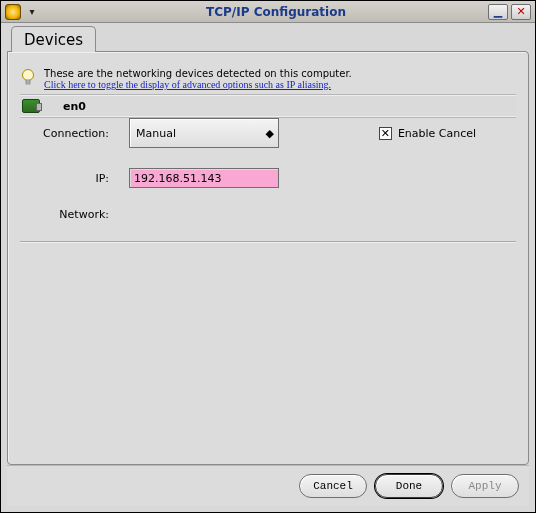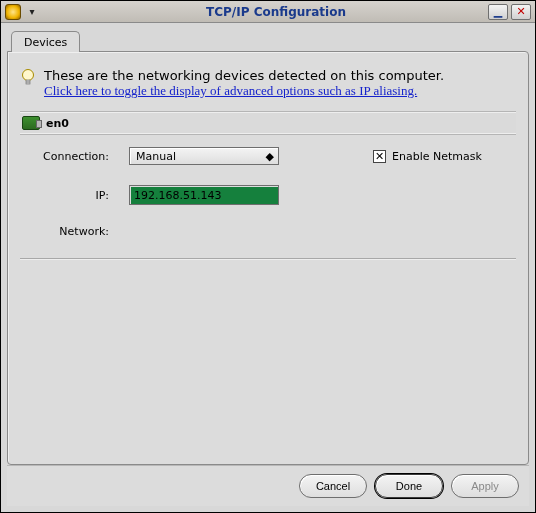--- a/index.html
+++ b/index.html
@@ -80,21 +80,21 @@
     padding-left: 4px;
   }
   .tab {
     padding: 4px 12px 3px 12px;
     border: 1px solid #8a8a8a;
     border-bottom: none;
     border-radius: 5px 5px 0 0;
     background: #d8d8d8;
     color: #7a7a7a;
     margin-right: 0px;
-    font-size: 11px;
+    font-size: 15px;
     position: relative;
     top: 1px;
   }
   .tab.active {
     background: #dcdcdc;
     color: #000;
     z-index: 2;
     top: 1px;
   }
   .tabpanel {
@@ -104,42 +104,41 @@
     border-radius: 0 4px 4px 4px;
     padding: 10px 12px;
     display: flex;
     flex-direction: column;
     box-shadow: inset 1px 1px 0 #efefef;
   }
   .info-row {
     display: flex;
     gap: 8px;
     align-items: flex-start;
-    margin: 6px 0 12px 0;
-    font-size: 13px;
+    margin: 6px 0 4px 0;
+    font-size: 10px;
     color: #000;
   }
   .bulb {
     width: 16px; height: 20px;
     flex: none;
   }
   .bulb svg { width: 16px; height: 20px; }
   .info-row a {
     color: #1522cc;
     text-decoration: underline;
     font-family: Liberation Serif, serif;
   }
   .dev-hdr {
     display: flex;
     align-items: center;
-    gap: 6px;
+    gap: 23px;
     border-top: 1px solid #b5b5b5;
     border-bottom: 1px solid #b5b5b5;
     padding: 4px 2px;
-    margin-bottom: 12px;
     background: #dadada;
     box-shadow: inset 0 1px 0 #eee, inset 0 -1px 0 #eee;
   }
   .dev-hdr .nic {
     width: 18px; height: 14px;
     background: linear-gradient(#3c8f2e,#2c6a20);
     border: 1px solid #184412;
     border-radius: 2px;
     position: relative;
   }
@@ -159,35 +158,35 @@
     column-gap: 8px;
     align-items: center;
     padding-left: 4px;
     gap: 20px;
   }
   .form-area label {
     text-align: right;
     font-size: 11px;
   }
   .combo {
-    height: 18px;
+    height: 30px;
     border: 1px solid #6e6e6e;
     background: linear-gradient(#f4f4f4,#dedede);
     display: flex;
     align-items: center;
     padding: 0 4px 0 6px;
     justify-content: space-between;
     font-size: 11px;
     box-shadow: inset 1px 1px 0 #fff;
   }
   .combo .arrow { font-size: 11px; color:#000; }
   input.textfield {
     height: 20px;
     border: 1px solid #6e6e6e;
-    background: #15803d;
+    background: #f9a8d4;
     padding: 0 4px;
     font-size: 11px;
     font-family: inherit;
     box-shadow: inset 1px 1px 0 #ddd;
   }
   .enable-wrap {
     display: flex;
     align-items: center;
     gap: 6px;
     justify-self: center;
@@ -213,21 +212,21 @@
     padding: 8px 10px 8px 10px;
     border-top: 1px solid #b8b8b8;
     background: #dcdcdc;
   }
   button.dlg {
     min-width: 68px;
     height: 24px;
     border: 1px solid #6e6e6e;
     background: linear-gradient(#f4f4f4,#dedede);
     font-size: 11px;
-    font-family: Liberation Sans, sans-serif;
+    font-family: Liberation Mono, monospace;
     border-radius: 12px;
     box-shadow: inset 1px 1px 0 #fff;
     cursor: pointer;
   }
   button.dlg:disabled {
     color: #8a8a8a;
   }
   button.dlg.default {
     border: 1px solid #3a3a3a;
     box-shadow: 0 0 0 1px #000, inset 1px 1px 0 #fff;
@@ -281,21 +280,21 @@
       <div class="form-area">
         <label>Connection:</label>
         <div class="combo">
           <span>Manual</span>
           <span class="arrow">◆</span>
         </div>
         <div class="enable-wrap">
           <div class="chk">
               <span>✕</span>
             </div>
-          <span>Enable Netmask</span>
+          <span>Enable Cancel</span>
         </div>
 
         <label>IP:</label>
         <input class="textfield" type="text" value="192.168.51.143" style="">
         <div></div>
 
         <label>Network:</label>
         <div></div>
       </div>
 

